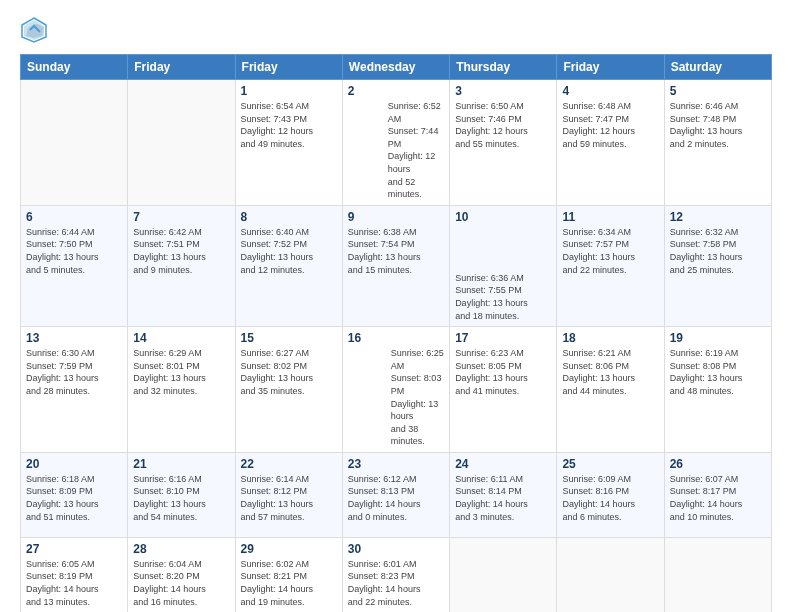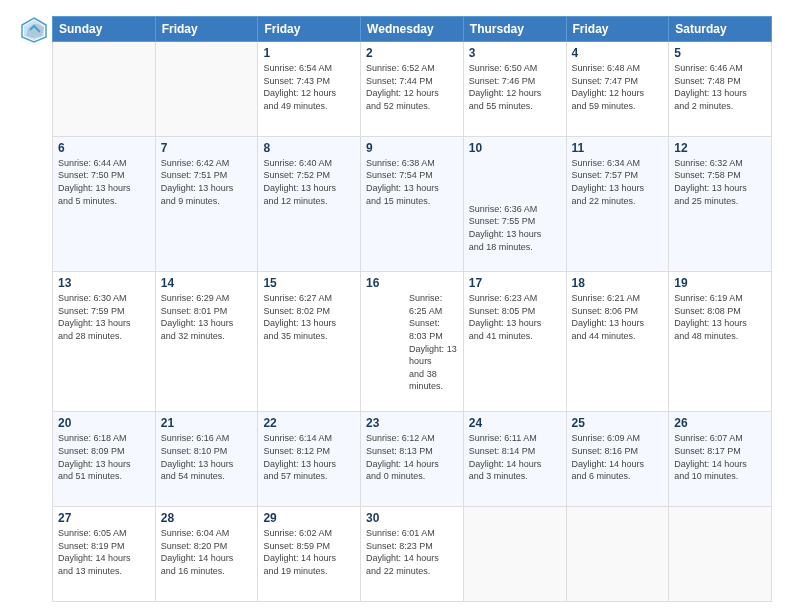--- a/index.html
+++ b/index.html
@@ -8,21 +8,21 @@
       background: #fff;
       width: 792px;
       height: 612px;
       overflow: hidden;
     }
     .page {
       width: 792px;
       height: 612px;
       padding: 16px 20px 10px 20px;
       display: flex;
-      flex-direction: row;
+      flex-direction: column;
     }
     .header {
       display: flex;
       justify-content: space-between;
       align-items: flex-start;
       margin-bottom: 10px;
     }
     .logo {
       display: flex;
       align-items: center;
@@ -139,21 +139,21 @@
           <td class="empty-cell"></td>
           <td>
             <span class="day-num">1</span>
             <div class="day-info" style="white-space: pre-line;">Sunrise: 6:54 AM
 Sunset: 7:43 PM
 Daylight: 12 hours
 and 49 minutes.</div>
           </td>
           <td>
             <span class="day-num">2</span>
-            <div class="day-info" style="white-space: pre-line;">Sunrise: 6:52 AM
+            <div class="day-info" style="white-space: pre-line; margin-left: 40px;">Sunrise: 6:52 AM
 Sunset: 7:44 PM
 Daylight: 12 hours
 and 52 minutes.</div>
           </td>
           <td>
             <span class="day-num">3</span>
             <div class="day-info" style="white-space: pre-line;">Sunrise: 6:50 AM
 Sunset: 7:46 PM
 Daylight: 12 hours
 and 55 minutes.</div>
@@ -337,21 +337,21 @@
           <td>
             <span class="day-num">28</span>
             <div class="day-info" style="white-space: pre-line;">Sunrise: 6:04 AM
 Sunset: 8:20 PM
 Daylight: 14 hours
 and 16 minutes.</div>
           </td>
           <td>
             <span class="day-num">29</span>
             <div class="day-info" style="white-space: pre-line;">Sunrise: 6:02 AM
-Sunset: 8:59 PM
+Sunset: 8:21 PM
 Daylight: 14 hours
 and 19 minutes.</div>
           </td>
           <td>
             <span class="day-num">30</span>
             <div class="day-info" style="white-space: pre-line;">Sunrise: 6:01 AM
 Sunset: 8:23 PM
 Daylight: 14 hours
 and 22 minutes.</div>
           </td>

